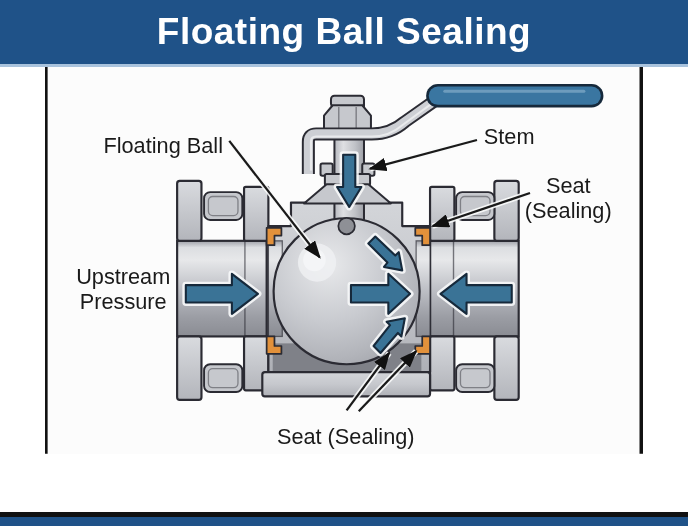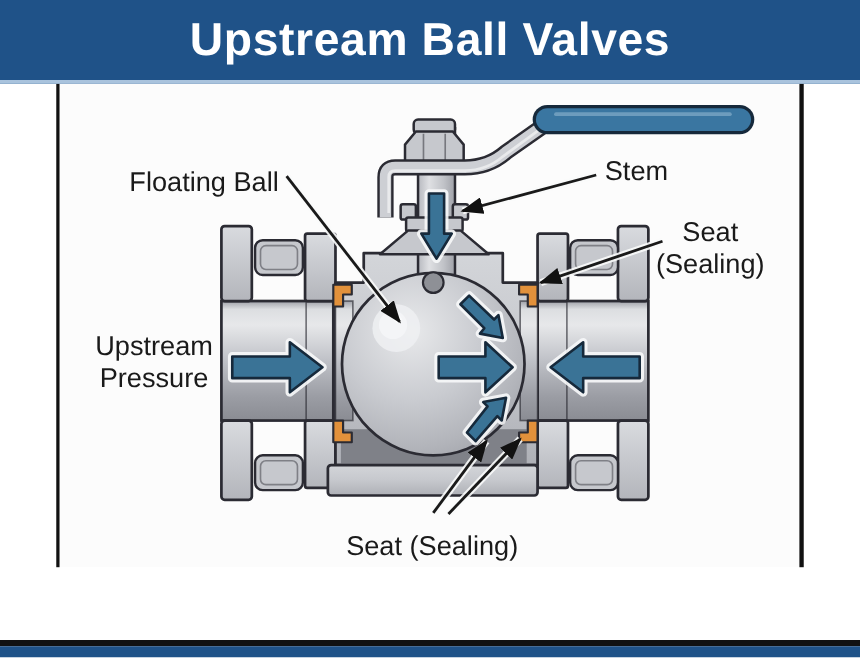--- a/index.html
+++ b/index.html
@@ -38,21 +38,21 @@
   .ptr{fill:none;stroke:var(--label-text);stroke-width:2.6;marker-end:url(#ah);}
   .lbl{fill:var(--label-text);font-family:"Liberation Sans",sans-serif;font-size:25px;text-anchor:middle;}
   .frame{fill:var(--frame);}
 </style>
 </head>
 <body>
 
 <div id="stage">
 
   <div id="hdr">
-    <div class="t">Upstream Ball Valves</div>
+    <div class="t">Floating Ball Sealing</div>
   </div>
 
   <svg width="688" height="445" viewBox="0 67 688 512">
     <defs>
       <linearGradient id="pipeGrad" x1="0" y1="0" x2="0" y2="1">
         <stop offset="0" stop-color="#9fa1a8"></stop>
           <stop offset="0.07" stop-color="#dcdee1"></stop>
         <stop offset="0.2" stop-color="#e7e8ea"></stop>
           <stop offset="0.5" stop-color="#bfc1c7"></stop>
         <stop offset="0.8" stop-color="#9b9da4"></stop>

